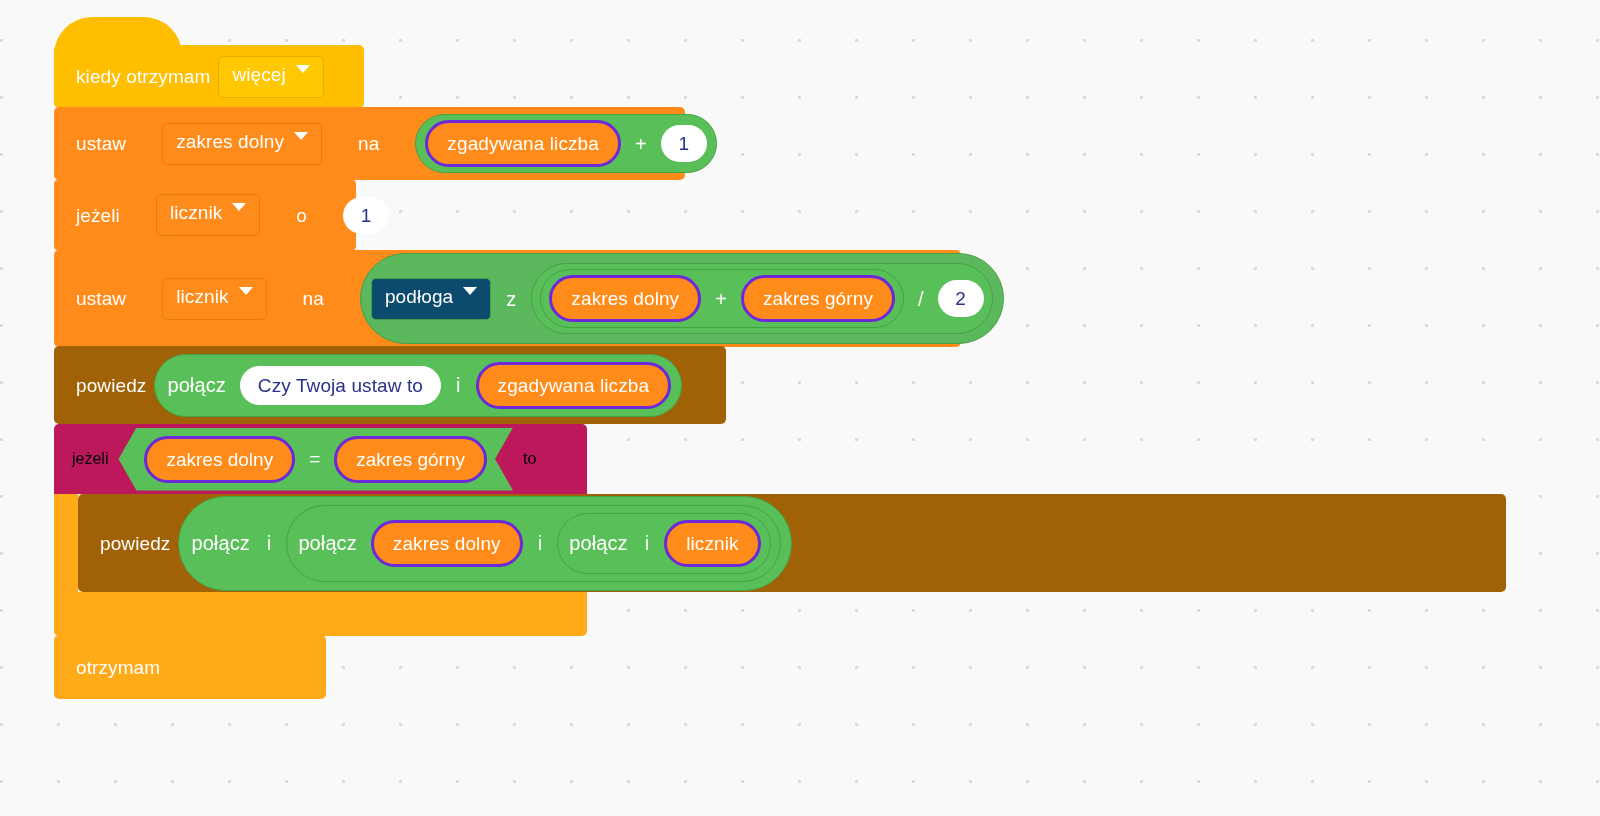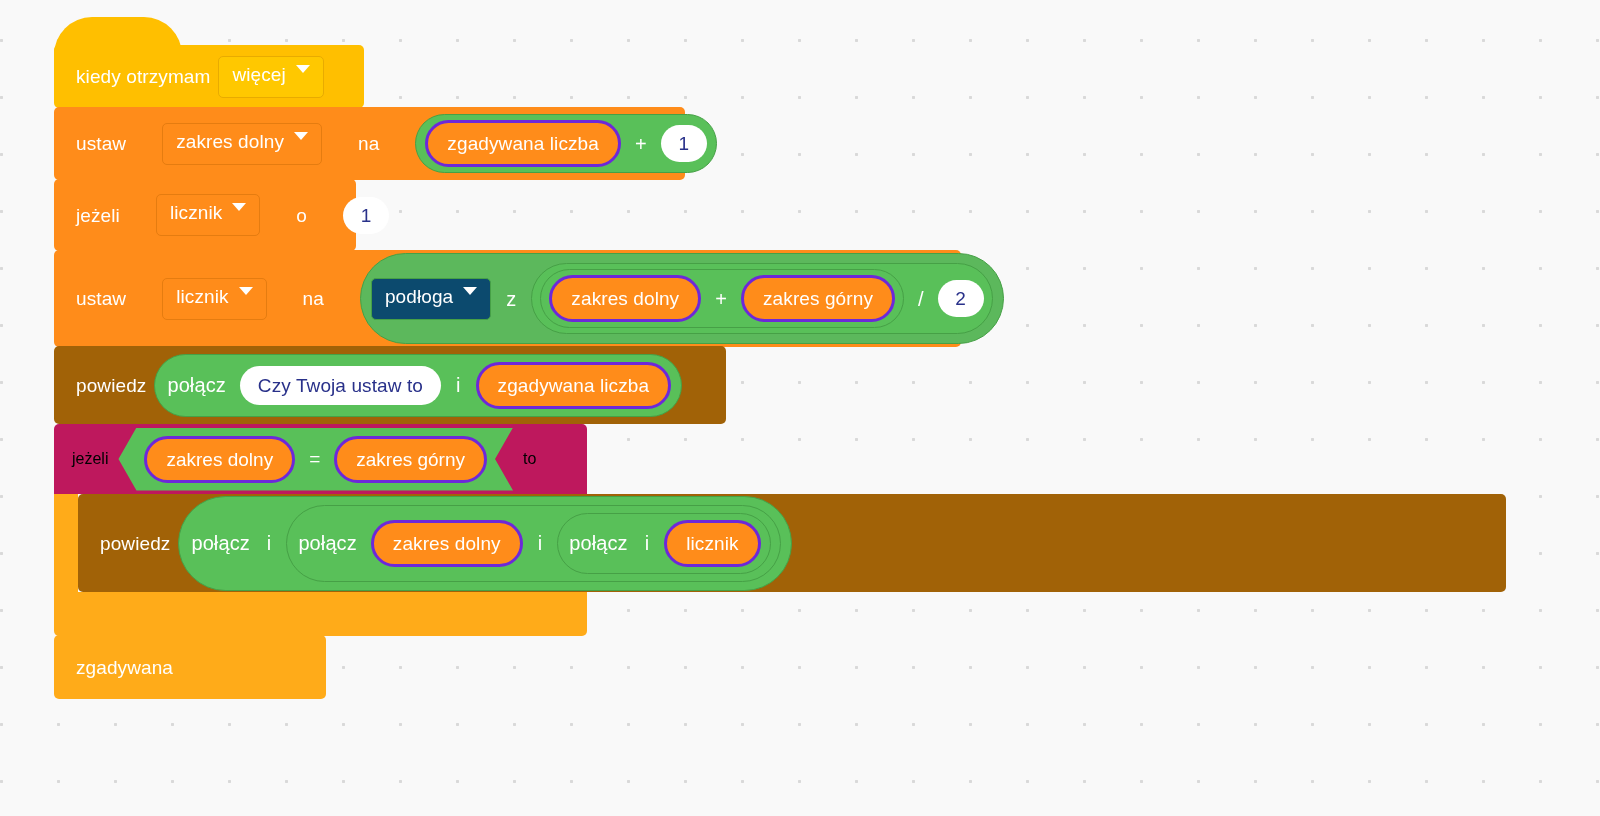--- a/index.html
+++ b/index.html
@@ -294,17 +294,17 @@
               </span>
             </span>
           </span>
         </div>
       </div>
 
       <div class="c-foot" style="width:533px;"></div>
     </div>
 
     <div class="blk cmd c-control" style="width:272px;height:64px;border-radius:5px;">
-      <span class="lbl">zgadywana</span>
+      <span class="lbl">otrzymam</span>
     </div>
 
   </div>
 </div>
 
 </body></html>

